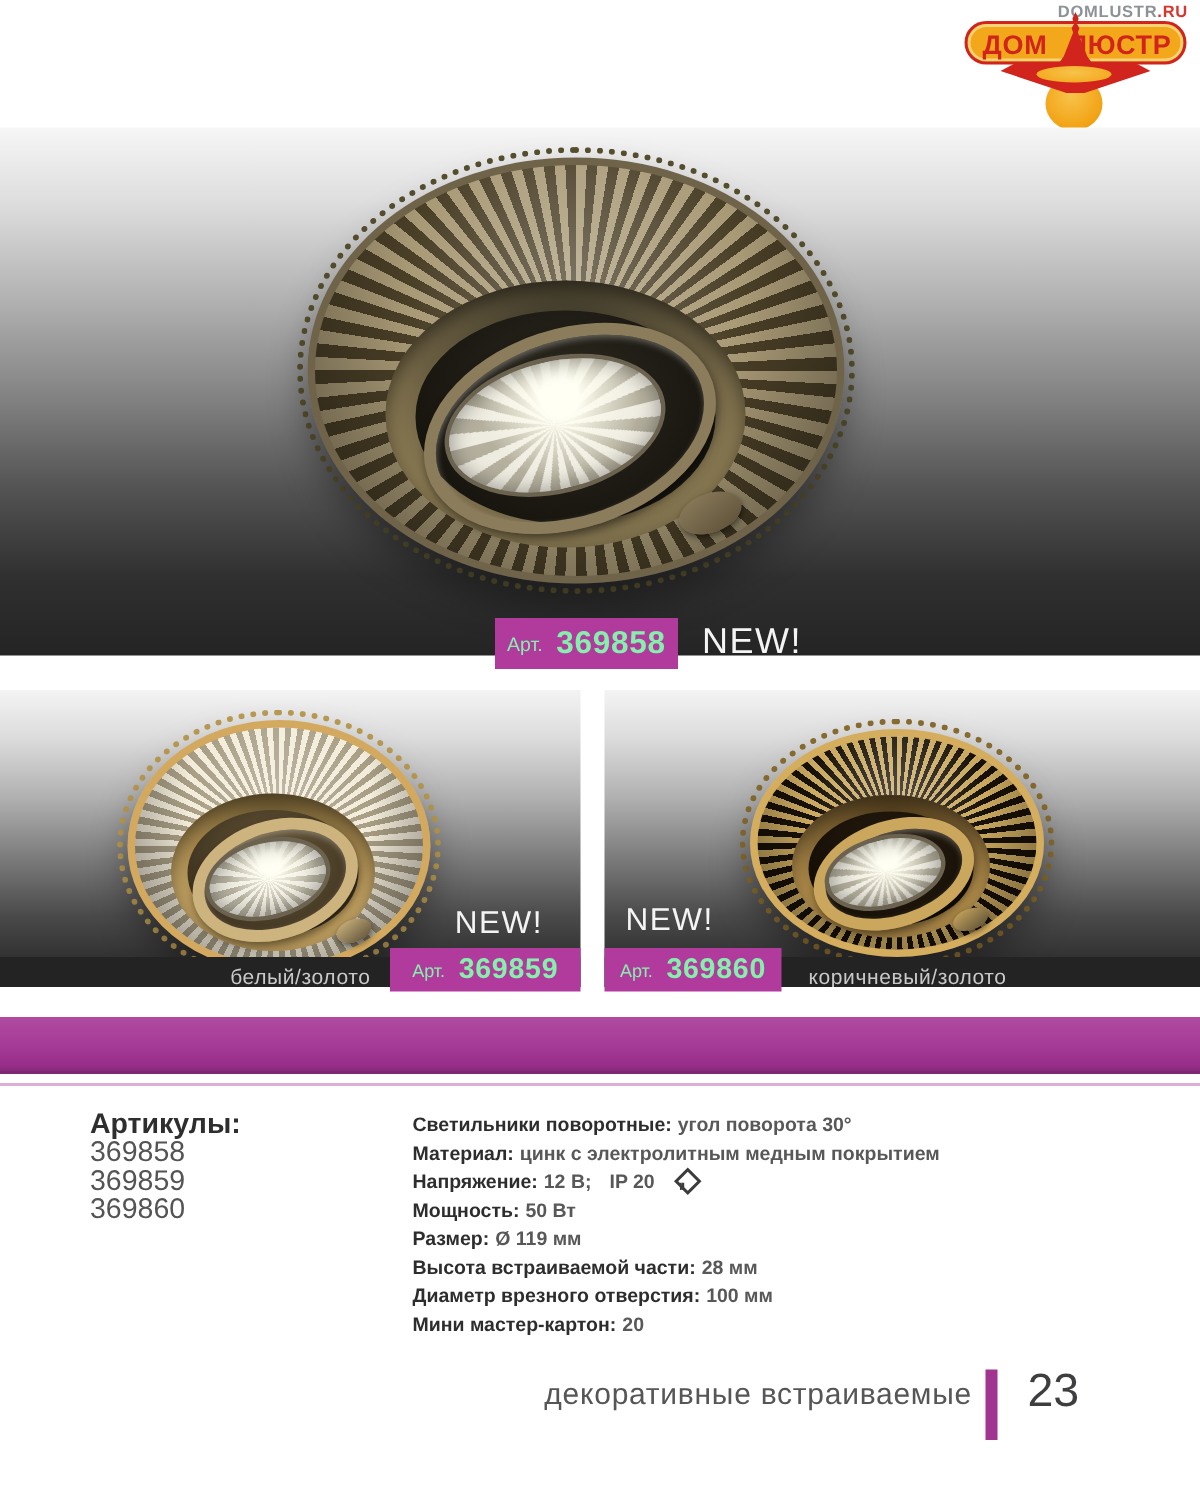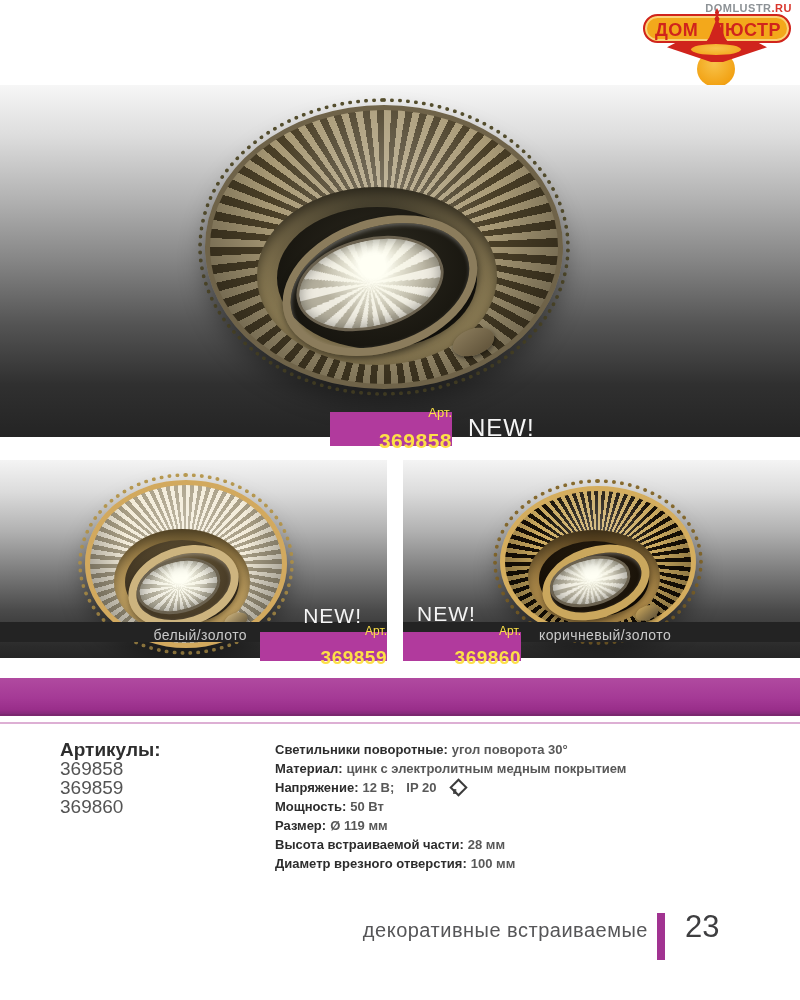--- a/index.html
+++ b/index.html
@@ -54,35 +54,35 @@
   .fx-whitegold { --ribL:#f3ecda; --ribD:#a89e85; --rim:#d2a95e; --bead:#bb9c52;
       --midD:#7a6437; --midM:#a98a4e; --midL:#cfae6c; --midD2:#8a6f3d; --cavL:#6b5a38; --cavD:#3c3категория120; --cavD:#3c3120; --swv:#cdb47f;
       left:85px; top:20px; width:202px; height:168px; }
   .fx-browngold { --ribL:#c9a85e; --ribD:#171006; --rim:#d4ad5e; --bead:#8a6d30;
       --midD:#5e4722; --midM:#8a6c38; --midL:#c79f55; --midD2:#6b5226; --cavL:#2c2112; --cavD:#130d05; --swv:#caa75d;
       left:97px; top:26px; width:196px; height:152px; }
 
   
   .hero-finish { position:absolute; left:0; top:333px; width:318px; text-align:right;
       font-size:15px; color:#c9c9c9; letter-spacing:.5px; }
-  .sku-badge { position:absolute; background:#b13a9d; color:#fde047; display:flex;
-      align-items:flex-end; justify-content:center; gap:9px;flex-direction:column; }
+  .sku-badge { position:absolute; background:#b13a9d; color:#86efac; display:flex;
+      align-items:center; justify-content:center; gap:9px; }
   .sku-art { font-size:13px; } .sku-num { font-weight:bold; letter-spacing:.5px; }
   .hero-badge { left:330px; top:327px; width:122px; height:34px; }
   .hero-badge .sku-num { font-size:21px; }
   .new-label { position:absolute; color:#f4f4f4; letter-spacing:1px; }
   .hero-new { left:468px; top:329px; font-size:24px; }
 
   
   .thumb { position:absolute; top:460px; height:198px; overflow:visible;
       background:linear-gradient(180deg,#f4f4f4 0%, #dcdcdc 16%, #b1b1b1 36%, #7d7d7d 56%, #4a4a4a 76%, #2b2b2b 94%, #262626 100%); }
   .thumb-left { left:0; width:387px; }
   .thumb-right { left:403px; width:397px; }
   .thumb-clip { position:absolute; inset:0; overflow:hidden; }
-  .thumb-bar { position:absolute; left:0; bottom:16px; width:100%; height:20px; background:#232323;
+  .thumb-bar { position:absolute; left:0; bottom:0; width:100%; height:20px; background:#232323;
       font-size:14px; color:#c9c9c9; line-height:26px; letter-spacing:.4px; }
   .bar-left { text-align:right; padding-right:140px; }
   .bar-right { text-align:left; padding-left:136px; }
   .thumb-badge { height:29px; bottom:-3px; }
   .thumb-badge .sku-num { font-size:19px; }
   .thumb-badge .sku-art { font-size:12px; }
   .badge-859 { right:0; width:127px; }
   .badge-860 { left:0; width:118px; }
   .thumb-new-left { right:25px; bottom:30px; font-size:21px; }
   .thumb-new-right { left:14px; bottom:32px; font-size:21px; }
@@ -211,19 +211,22 @@
     </div>
     <div class="spec-row">
       <span class="spec-label">Размер:</span><span class="spec-value">Ø 119 мм</span>
     </div>
     <div class="spec-row">
       <span class="spec-label">Высота встраиваемой части:</span><span class="spec-value">28 мм</span>
     </div>
     <div class="spec-row">
       <span class="spec-label">Диаметр врезного отверстия:</span><span class="spec-value">100 мм</span>
     </div>
+    <div class="spec-row">
+      <span class="spec-label">Мини мастер-картон:</span><span class="spec-value">20</span>
+    </div>
   </div>
 
   <div class="footer-category">декоративные встраиваемые</div>
   <div class="footer-bar"></div>
   <div class="footer-page">23</div>
 
 </div>
 
 </body></html>

